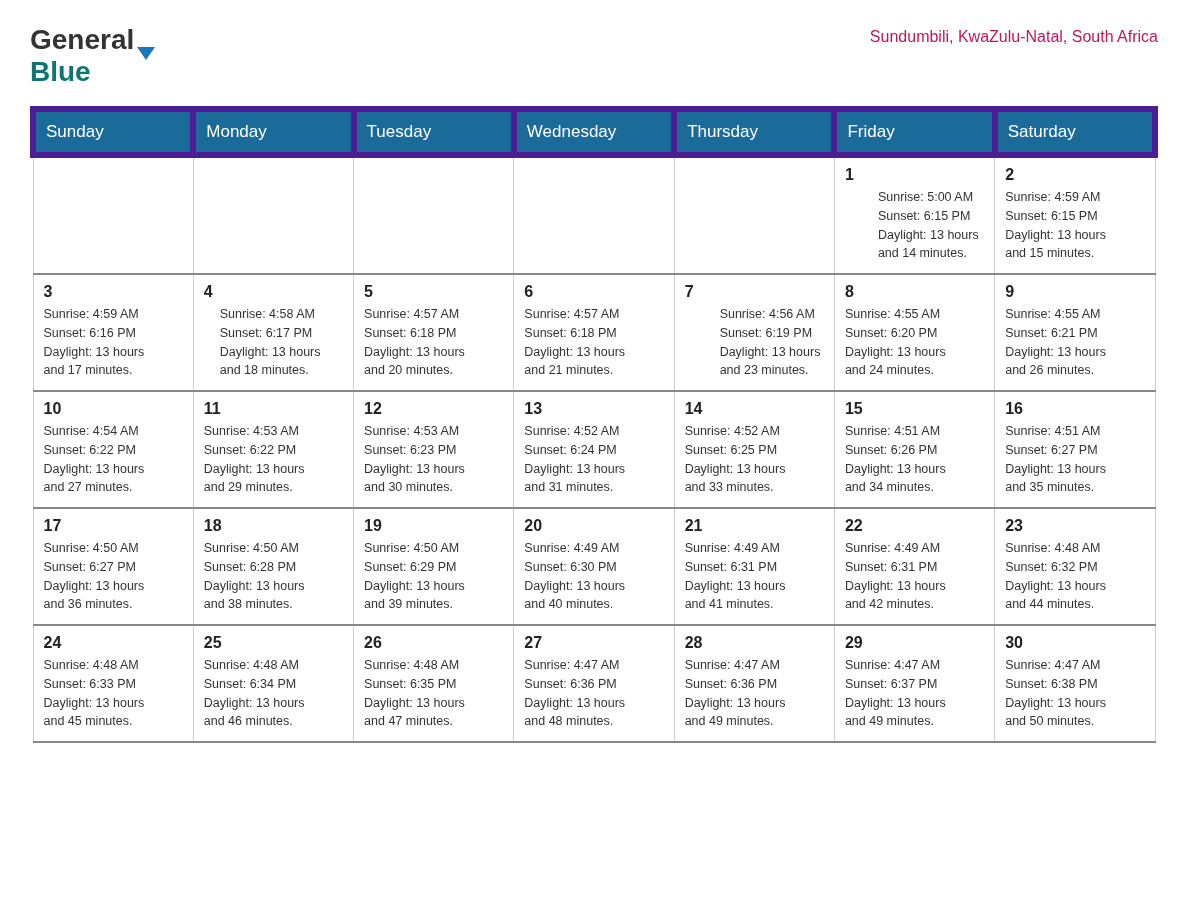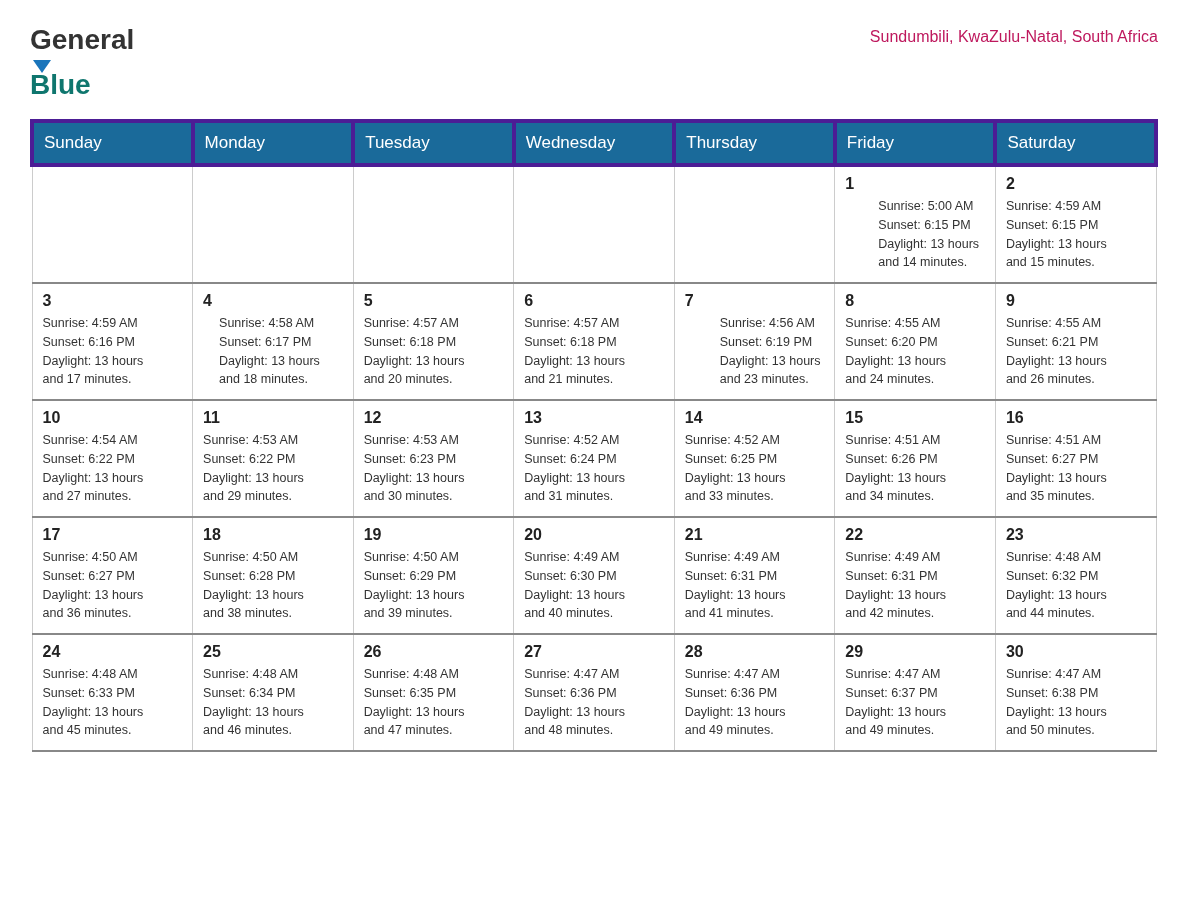--- a/index.html
+++ b/index.html
@@ -40,21 +40,21 @@
       border-collapse: collapse;
       border: 1px solid #aaa;
     }
     .calendar th {
       background-color: #1a6a9a;
       color: #fff;
       font-size: 17px;
       font-weight: normal;
       padding: 10px 10px;
       text-align: left;
-      border: 4px solid #4c1d95;
+      border: 6px solid #4c1d95;
     }
     .calendar td {
       vertical-align: top;
       padding: 8px 10px 10px 10px;
       border: 1px solid #ccc;
       width: 14.28%;
       min-height: 100px;
       font-size: 13px;
       color: #333;
       background: #fff;
@@ -80,22 +80,21 @@
       display: flex;
       flex-direction: row;
       align-items: center;
     }
     .logo-text-group {
       display: flex;
       flex-direction: column;
     }
     .logo-top-line {
       display: flex;
-      align-items: flex-start;
-      flex-direction: column;
+      align-items: flex-end;
     }
   </style>
 </head>
 <body>
 
 <div class="header-row">
   <div class="logo">
     <div class="logo-wrapper">
       <div class="logo-text-group">
         <div class="logo-top-line">

